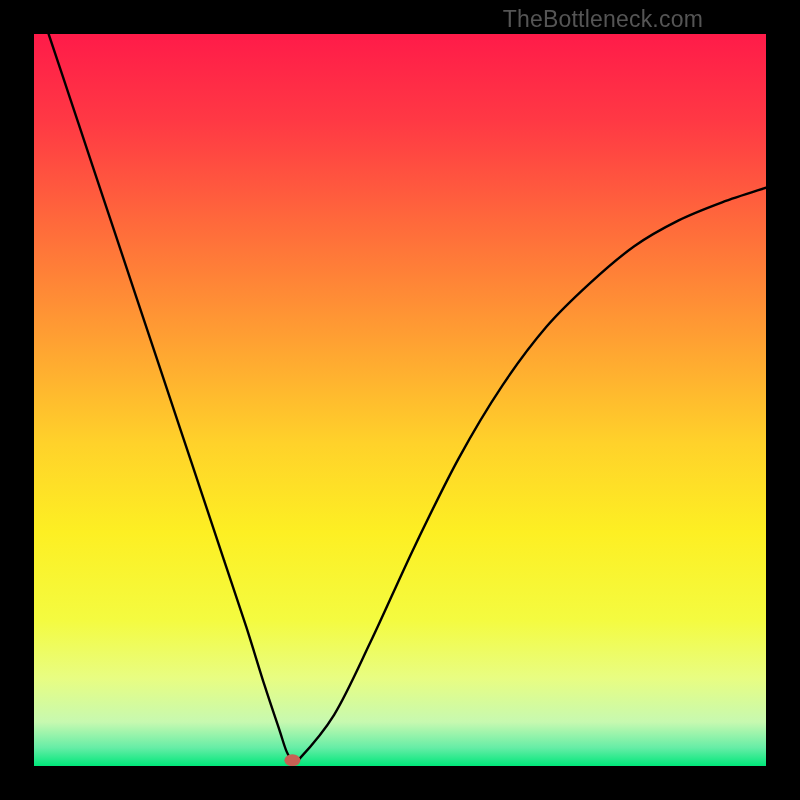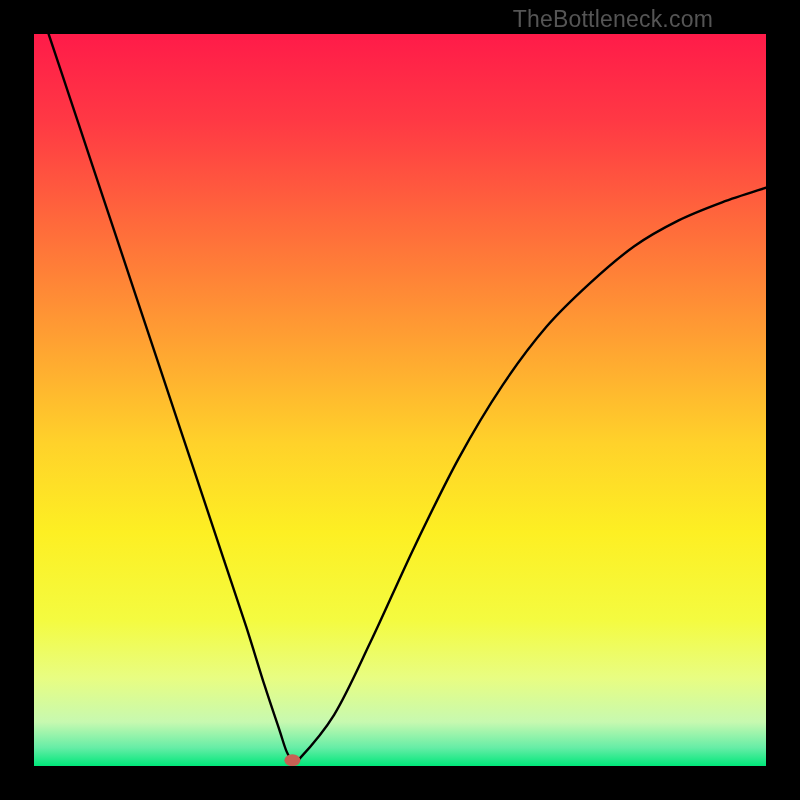--- a/index.html
+++ b/index.html
@@ -11,21 +11,20 @@
     background: #000;
     font-family: Arial, Helvetica, sans-serif;
   }
   .frame {
     position: absolute;
     left: 0;
     top: 0;
     width: 713px;
     height: 800px;
     background: #000;
-    padding-left: 10px;
   }
   .plot-area {
     position: absolute;
     left: 34px;
     top: 34px;
     width: 732px;
     height: 732px;
   }
   .watermark {
     position: absolute;

